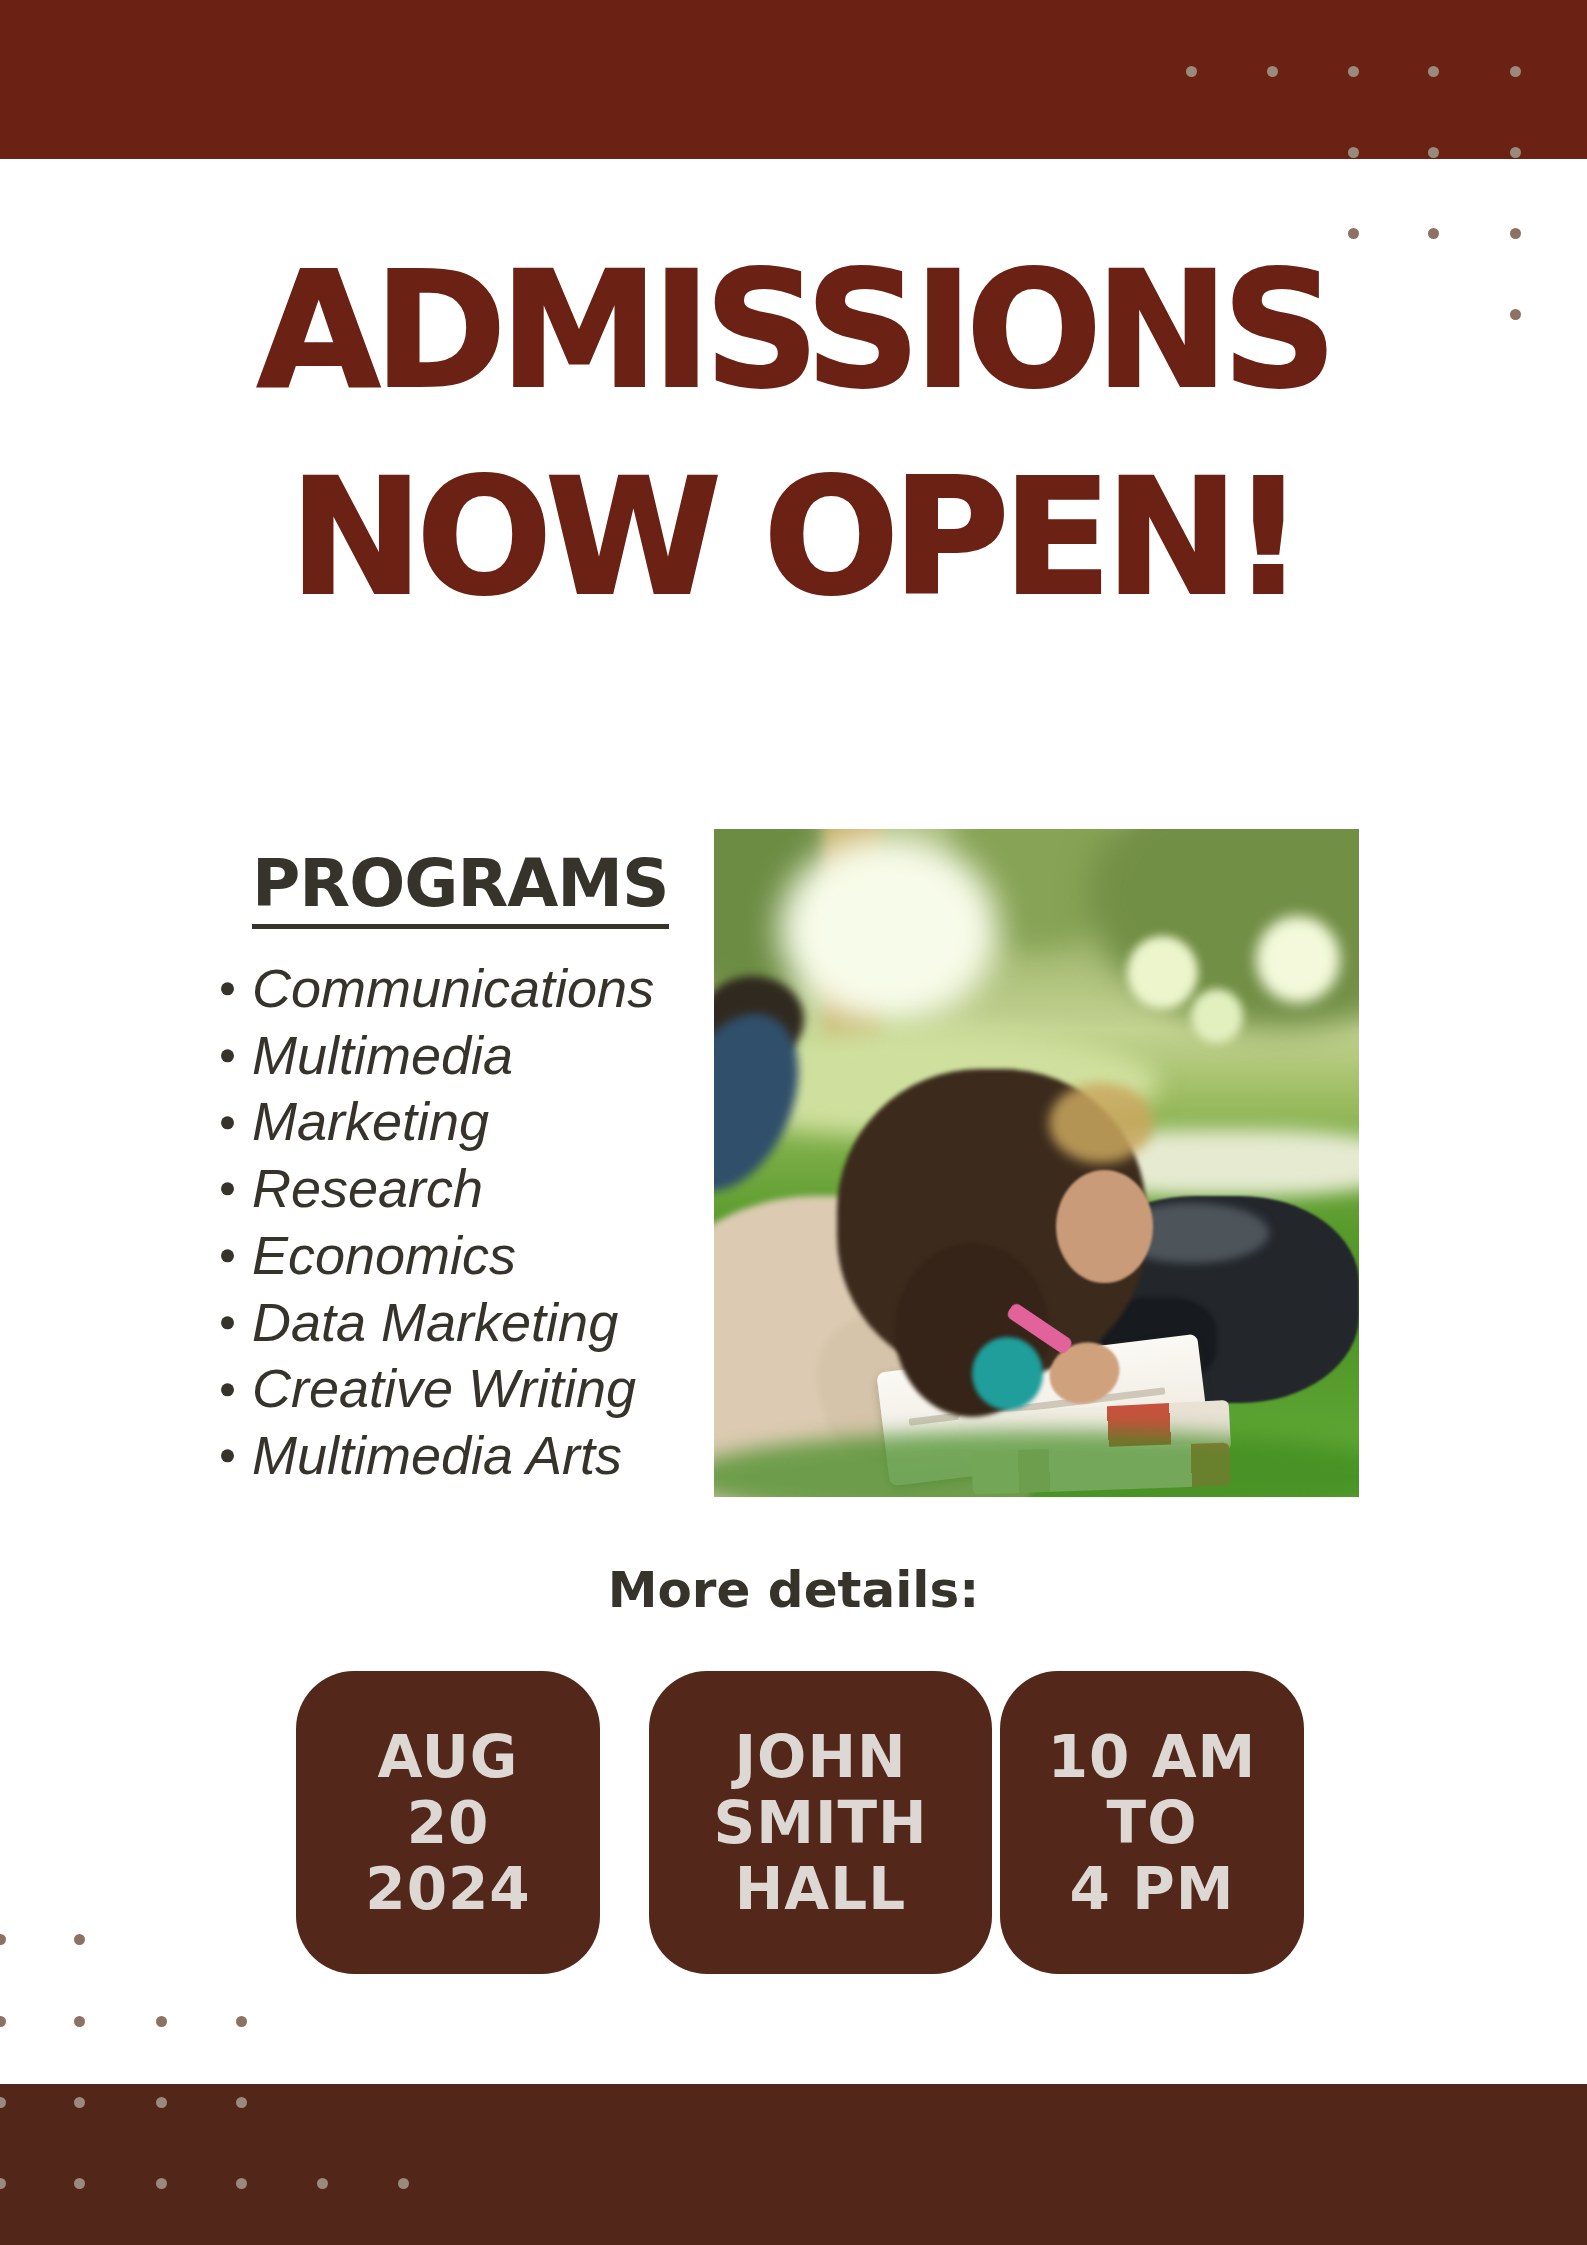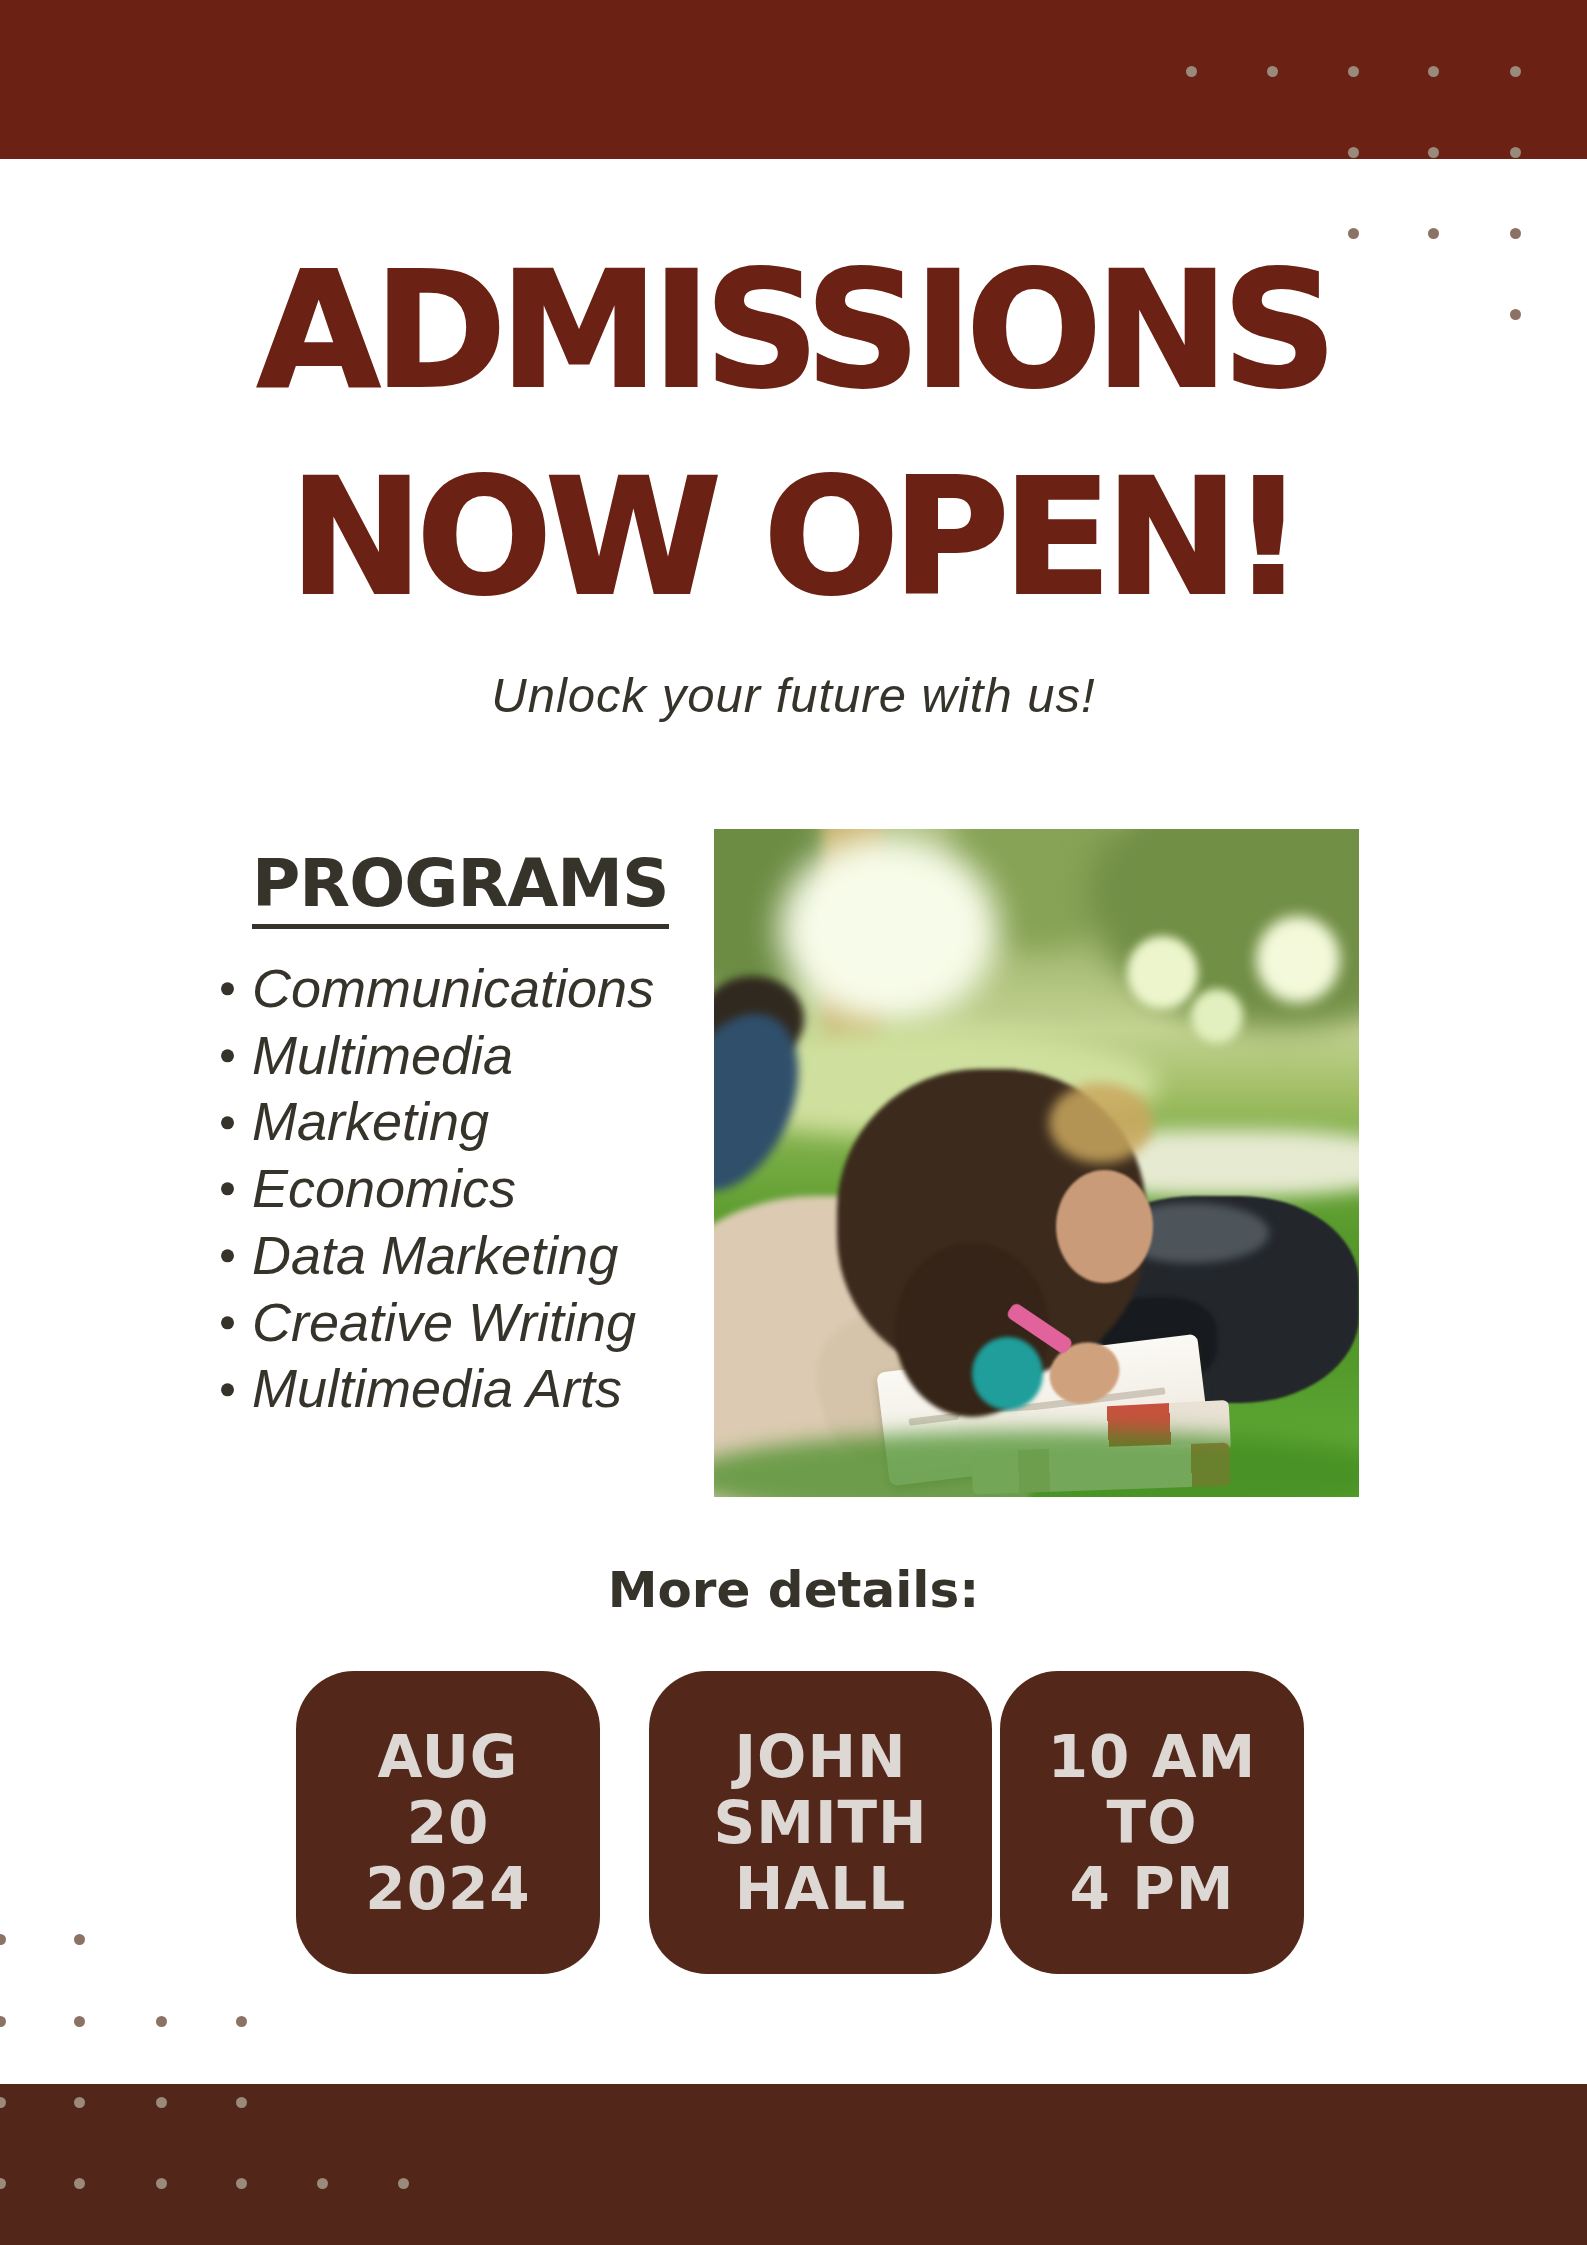--- a/index.html
+++ b/index.html
@@ -107,28 +107,28 @@
 <div class="poster" id="poster">
 
   <div class="top-bar"></div>
   <div class="bottom-bar"></div>
 
   <h1 class="title">
     <span class="title-line">ADMISSIONS</span>
     <span class="title-line">NOW OPEN!</span>
   </h1>
 
-  <p class="subtitle">Unlock your future with us!</p>
 
   <h2 class="programs-heading">PROGRAMS</h2>
 
   <ul class="programs-list">
     <li class="program-item">Communications</li>
     <li class="program-item">Multimedia</li>
     <li class="program-item">Marketing</li>
+    <li class="program-item">Research</li>
     <li class="program-item">Economics</li>
     <li class="program-item">Data Marketing</li>
     <li class="program-item">Creative Writing</li>
     <li class="program-item">Multimedia Arts</li>
   </ul>
 
   <div class="photo">
     <div class="ph photo-foliage-left"></div>
     <div class="ph photo-foliage-mid"></div>
     <div class="ph photo-foliage-right"></div>

